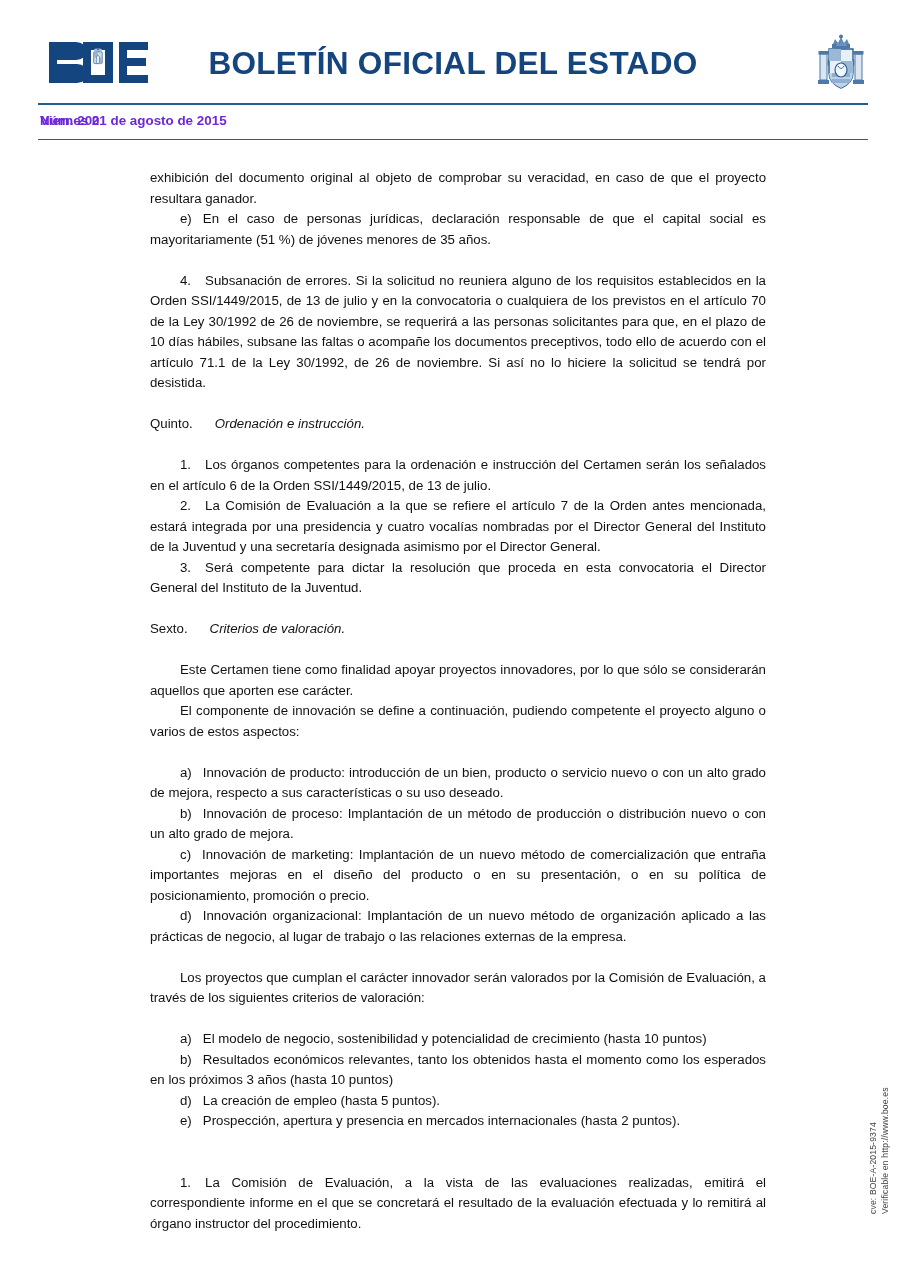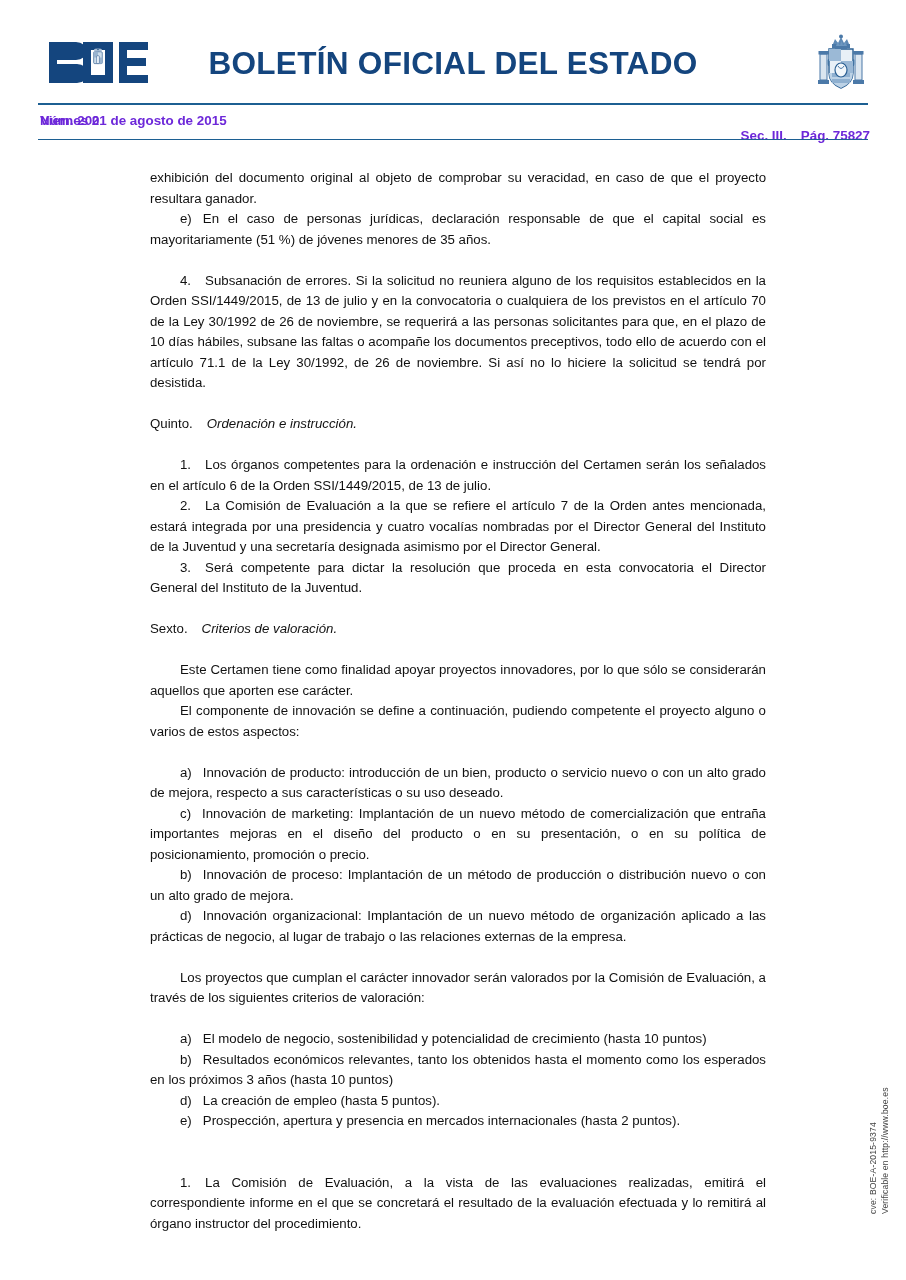--- a/index.html
+++ b/index.html
@@ -115,21 +115,21 @@
   }
   .p-indent { text-indent: 30px; }
   .p-indent-num { text-indent: 30px; }
   .gap { height: 20.5px; }
   .lbl { display: inline; }
   .tabsp { display: inline-block; width: 11px; }
   .tabsp-wide { display: inline-block; width: 14px; }
   .section-head .word { display: inline; }
   .section-head .title {
     font-style: italic;
-    margin-left: 14px;
+    margin-left: 22px;
   }
   .nojust { text-align: left; }
 
   
   .vertical-note {
     position: absolute;
     right: 6px;
     bottom: 66px;
     width: 34px;
     height: 220px;
@@ -205,23 +205,20 @@
       <path d="M21 14 h12 v3 h-12 z" fill="#4b79a8"></path>
       <path d="M22 14 l1.5-4 l2.5 3 l1.5-4 l1.5 4 l2.5-3 l1.5 4 z" fill="#6d97c0"></path>
     </svg>
   </div>
 
   <div class="rule-top"></div>
 
   <div class="infobar">
     <span class="num">Núm. 200</span>
     <span class="date">Viernes 21 de agosto de 2015</span>
-    <span class="secpag">
-      <span class="sec">Sec. III.</span><span>Pág. 75827</span>
-    </span>
   </div>
 
   <div class="rule-bottom"></div>
 </div>
 
 <div class="content">
 
   <p>exhibición del documento original al objeto de comprobar su veracidad, en caso de que el proyecto resultara ganador.</p>
 
   <p class="p-indent"><span class="lbl">e)</span><span class="tabsp"></span><span>En el caso de personas jurídicas, declaración responsable de que el capital social es mayoritariamente (51 %) de jóvenes menores de 35 años.</span></p>
@@ -247,22 +244,22 @@
   <p class="section-head nojust"><span class="word">Sexto.</span><span class="title">Criterios de valoración.</span></p>
 
   <div class="gap"></div>
 
   <p class="p-indent">Este Certamen tiene como finalidad apoyar proyectos innovadores, por lo que sólo se considerarán aquellos que aporten ese carácter.</p>
   <p class="p-indent">El componente de innovación se define a continuación, pudiendo competente el proyecto alguno o varios de estos aspectos:</p>
 
   <div class="gap"></div>
 
   <p class="p-indent"><span class="lbl">a)</span><span class="tabsp"></span><span>Innovación de producto: introducción de un bien, producto o servicio nuevo o con un alto grado de mejora, respecto a sus características o su uso deseado.</span></p>
+  <p class="p-indent"><span class="lbl">b)</span><span class="tabsp"></span><span>Innovación de proceso: Implantación de un método de producción o distribución nuevo o con un alto grado de mejora.</span></p>
   <p class="p-indent"><span class="lbl">c)</span><span class="tabsp"></span><span>Innovación de marketing: Implantación de un nuevo método de comercialización que entraña importantes mejoras en el diseño del producto o en su presentación, o en su política de posicionamiento, promoción o precio.</span></p>
-  <p class="p-indent"><span class="lbl">b)</span><span class="tabsp"></span><span>Innovación de proceso: Implantación de un método de producción o distribución nuevo o con un alto grado de mejora.</span></p>
   <p class="p-indent"><span class="lbl">d)</span><span class="tabsp"></span><span>Innovación organizacional: Implantación de un nuevo método de organización aplicado a las prácticas de negocio, al lugar de trabajo o las relaciones externas de la empresa.</span></p>
 
   <div class="gap"></div>
 
   <p class="p-indent">Los proyectos que cumplan el carácter innovador serán valorados por la Comisión de Evaluación, a través de los siguientes criterios de valoración:</p>
 
   <div class="gap"></div>
 
   <p class="p-indent"><span class="lbl">a)</span><span class="tabsp"></span><span>El modelo de negocio, sostenibilidad y potencialidad de crecimiento (hasta 10 puntos)</span></p>
   <p class="p-indent"><span class="lbl">b)</span><span class="tabsp"></span><span>Resultados económicos relevantes, tanto los obtenidos hasta el momento como los esperados en los próximos 3 años (hasta 10 puntos)</span></p>

